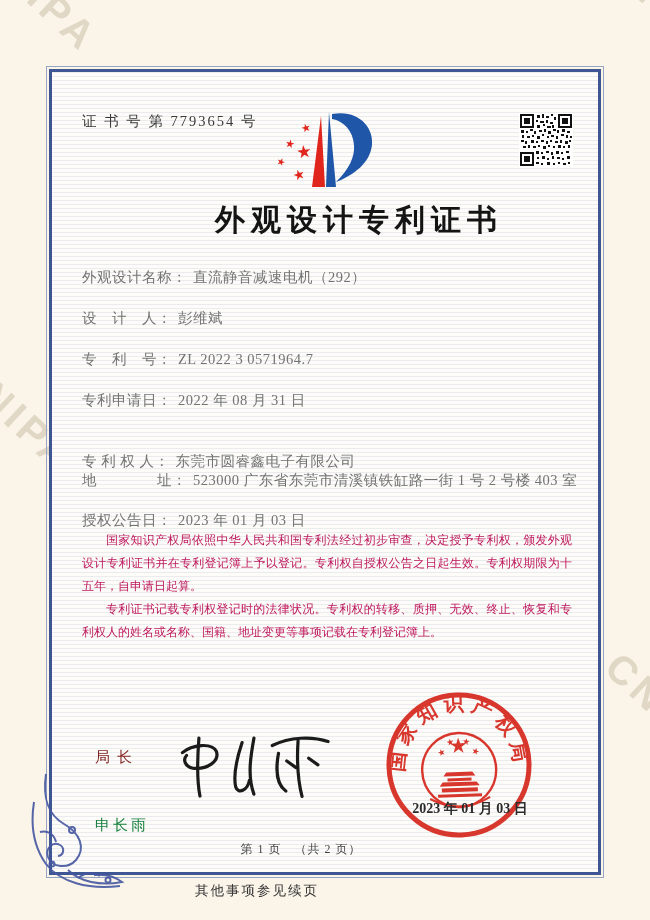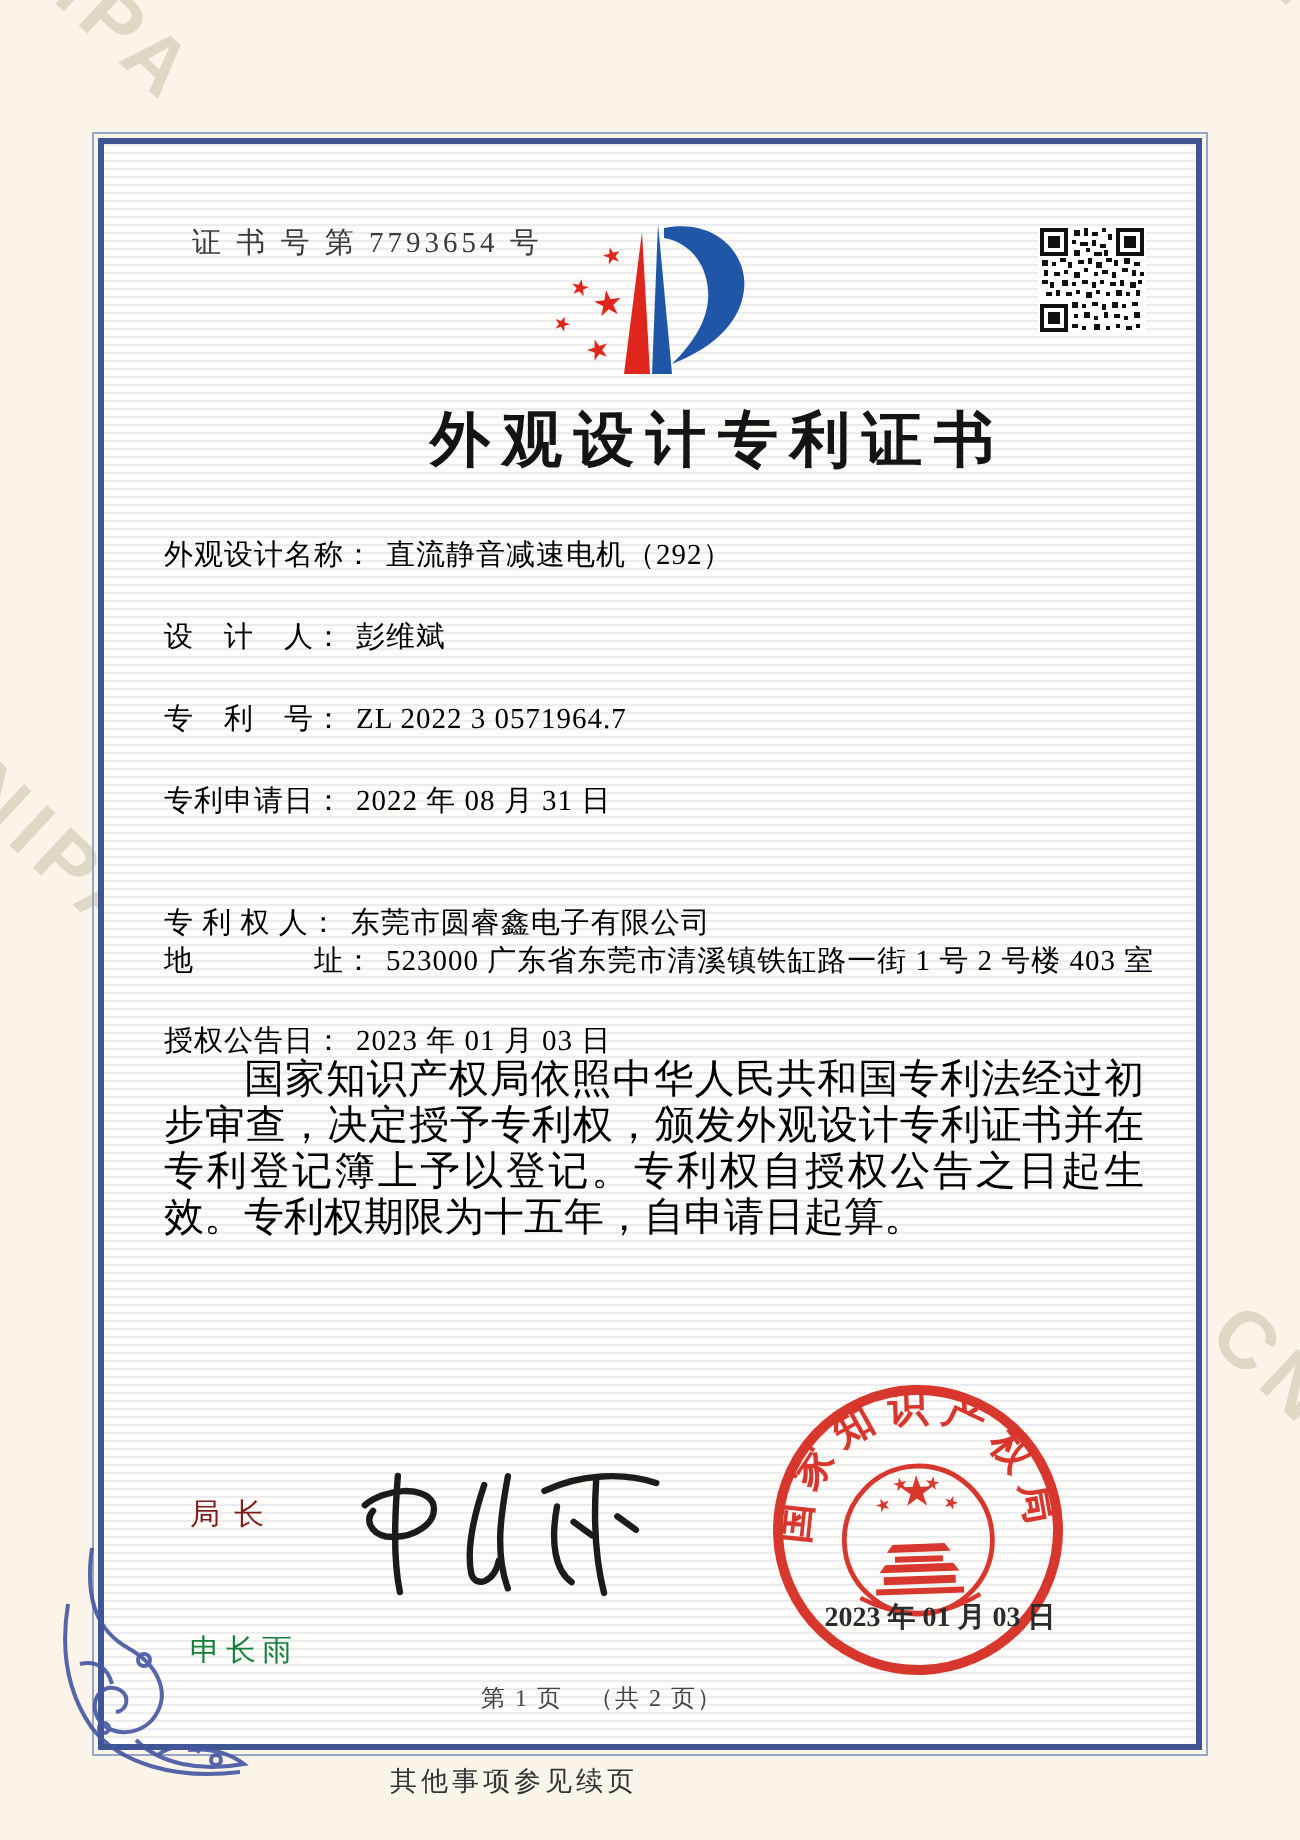--- a/index.html
+++ b/index.html
@@ -18,26 +18,26 @@
   .frame{
     position:absolute;left:49px;top:69px;width:552px;height:806px;
     box-sizing:border-box;border:3px solid #3f5694;
     outline:1px solid #96a5c6;outline-offset:2px;
     background:
       repeating-linear-gradient(180deg,
         rgba(140,150,190,0.16) 0px, rgba(140,150,190,0.16) 1px,
         rgba(255,255,255,0) 1px, rgba(255,255,255,0) 4px),
       #fdfcf8;
   }
-  .cert-no{left:96px;top:112px;font-size:14.5px;letter-spacing:2px;color:#3a3a3a;}
+  .cert-no{left:82px;top:112px;font-size:14.5px;letter-spacing:2px;color:#3a3a3a;}
   .title{left:49px;top:200px;width:620px;text-align:center;font-size:30px;font-weight:bold;letter-spacing:6px;color:#141414;}
-  .row{position:absolute;left:82px;font-size:14.5px;color:#000000;white-space:nowrap;letter-spacing:0.5px;}
+  .row{position:absolute;left:82px;font-size:14.5px;color:#737373;white-space:nowrap;letter-spacing:0.5px;}
   .row .lbl{margin-right:6px;}
   .grant-no{position:absolute;left:332px;top:0;}
-  .body-text{left:82px;top:529px;width:490px;font-size:20px;line-height:23px;text-align:justify;color:#000000;}
+  .body-text{left:82px;top:529px;width:490px;font-size:12px;line-height:23px;text-align:justify;color:#be185d;}
   .body-text p{margin:0;text-indent:2em;}
   .official-title{left:95px;top:748px;font-size:15px;letter-spacing:7px;color:#7f1d1d;}
   .official-name{left:95px;top:780px;font-size:15px;letter-spacing:3px;color:#15803d;margin-top:36px;}
   .seal-date{left:390px;top:800px;width:160px;text-align:center;font-size:14px;font-weight:bold;color:#2b2b2b;}
   .page-info{left:49px;top:841px;width:504px;text-align:center;font-size:12px;color:#444;letter-spacing:1px;}
   .continuation{left:0;top:882px;width:514px;text-align:center;font-size:13.5px;color:#333;letter-spacing:2px;}
   svg{display:block;}
 </style>
 </head>
 <body>
@@ -186,20 +186,21 @@
 </div>
 <div class="row" style="top:471px;">
   <span class="lbl">地　　　　址：</span><span>523000 广东省东莞市清溪镇铁缸路一街 1 号 2 号楼 403 室</span>
 </div>
 <div class="row" style="top:511px;width:490px;">
   <span class="lbl">授权公告日：</span><span>2023 年 01 月 03 日</span>
 </div>
 
 <div class="abs body-text">
   <p>国家知识产权局依照中华人民共和国专利法经过初步审查，决定授予专利权，颁发外观设计专利证书并在专利登记簿上予以登记。专利权自授权公告之日起生效。专利权期限为十五年，自申请日起算。</p>
+  <p>专利证书记载专利权登记时的法律状况。专利权的转移、质押、无效、终止、恢复和专利权人的姓名或名称、国籍、地址变更等事项记载在专利登记簿上。</p>
 </div>
 
 <div class="abs official-title">局长</div>
 <div class="abs official-name">申长雨</div>
 
 <svg class="abs" style="left:175px;top:732px;transform:rotate(-2deg);" width="165" height="72" viewBox="0 0 165 72">
   <g fill="none" stroke="#1b1b1b" stroke-width="3.2" stroke-linecap="round">
     <path d="M25,4 C23,22 21,44 24,62"></path>
     <path d="M8,18 C18,10 38,9 42,18 C45,28 32,36 18,34 C10,32 8,25 12,21"></path>
     <path d="M68,10 C62,26 58,42 60,54 C62,62 72,58 74,48"></path>

